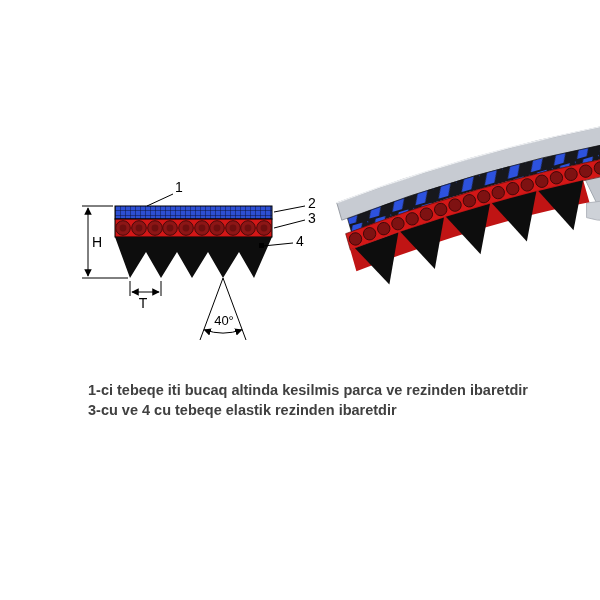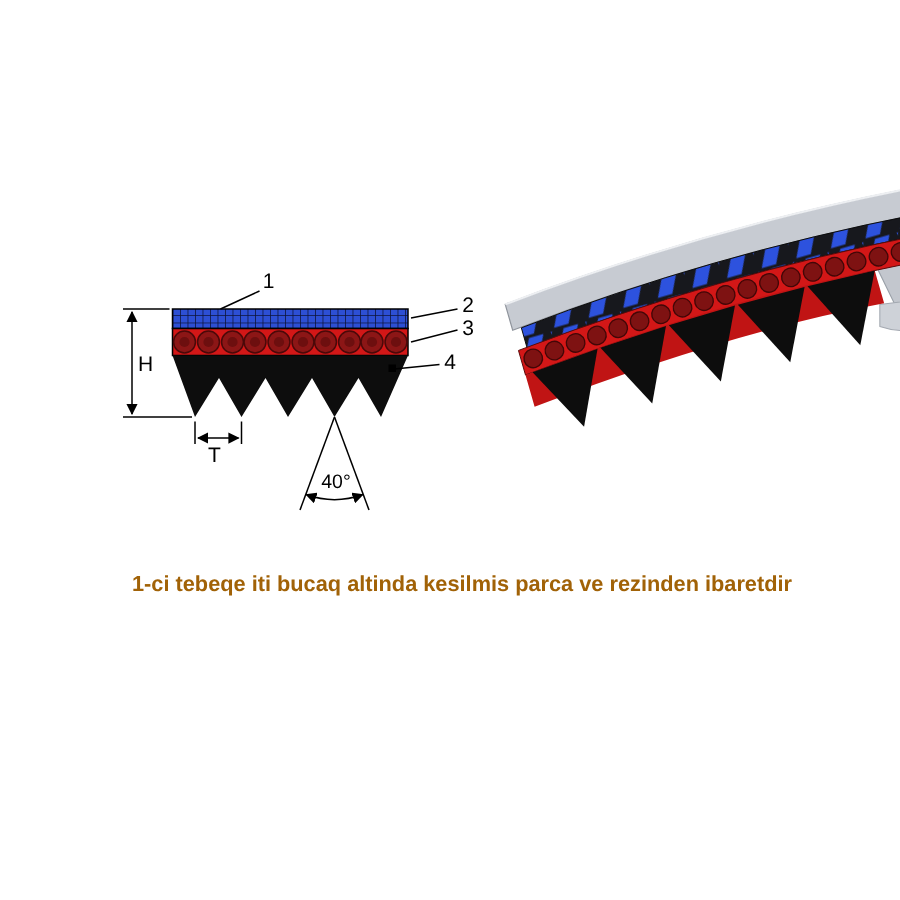--- a/index.html
+++ b/index.html
@@ -1,21 +1,21 @@
 <!DOCTYPE html>
 <html><head>
 <meta charset="utf-8">
 <style>
   html,body{margin:0;padding:0;background:#fff;}
   .canvas{position:relative;width:600px;height:600px;background:#fff;overflow:hidden;
           font-family:"Liberation Sans",sans-serif;}
   svg{position:absolute;left:0;top:0;}
   .diagram-label{font-family:"Liberation Sans",sans-serif;font-size:14px;fill:#000;}
   .angle-label{font-family:"Liberation Sans",sans-serif;font-size:13px;fill:#000;}
-  .captions{position:absolute;left:88px;top:380px;width:505px;color:#a16207;}
+  .captions{position:absolute;left:88px;top:380px;width:505px;color:#404040;}
   .captions div{font-size:14.5px;font-weight:bold;line-height:20px;white-space:nowrap;}
 </style>
 </head>
 <body>
 
 <div class="canvas">
 
   <svg width="600" height="600" viewBox="0 0 600 600">
     <defs>
       <marker id="arrow" viewBox="0 0 10 10" refX="9" refY="5" markerWidth="7.5" markerHeight="7.5" orient="auto-start-reverse">
@@ -141,15 +141,16 @@
         <polygon points="53,48.3 99,46.5 76,93.5"></polygon>
         <polygon points="101,46.5 147,46.0 124,92"></polygon>
         <polygon points="149,46.0 195,46.9 172,92.5"></polygon>
         <polygon points="197,47.0 243,49.2 220,94.5"></polygon>
       </g>
     </g>
   </svg>
 
   <div class="captions">
     <div>1-ci tebeqe iti bucaq altinda kesilmis parca ve rezinden ibaretdir</div>
+    <div>3-cu ve 4 cu tebeqe elastik rezinden ibaretdir</div>
   </div>
 
 </div>
 
 </body></html>

